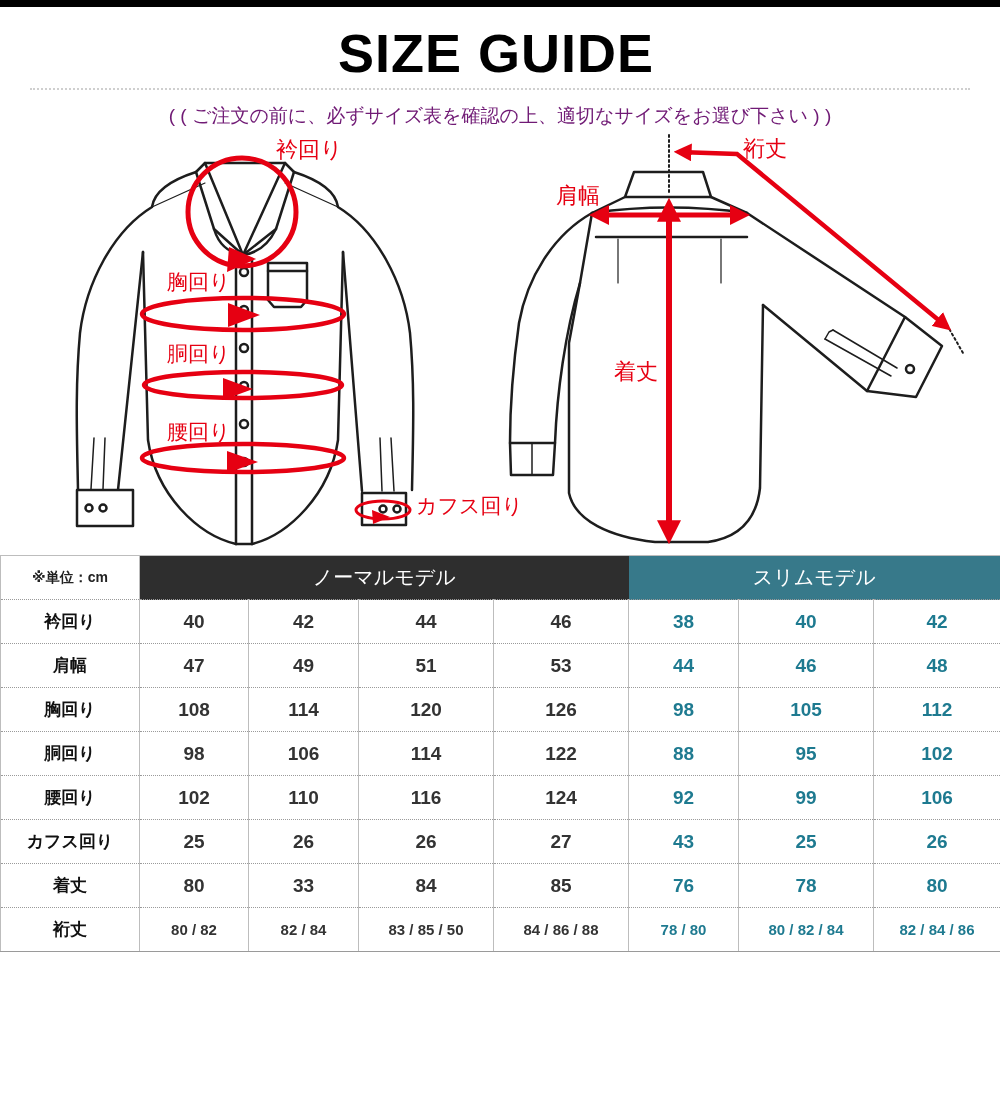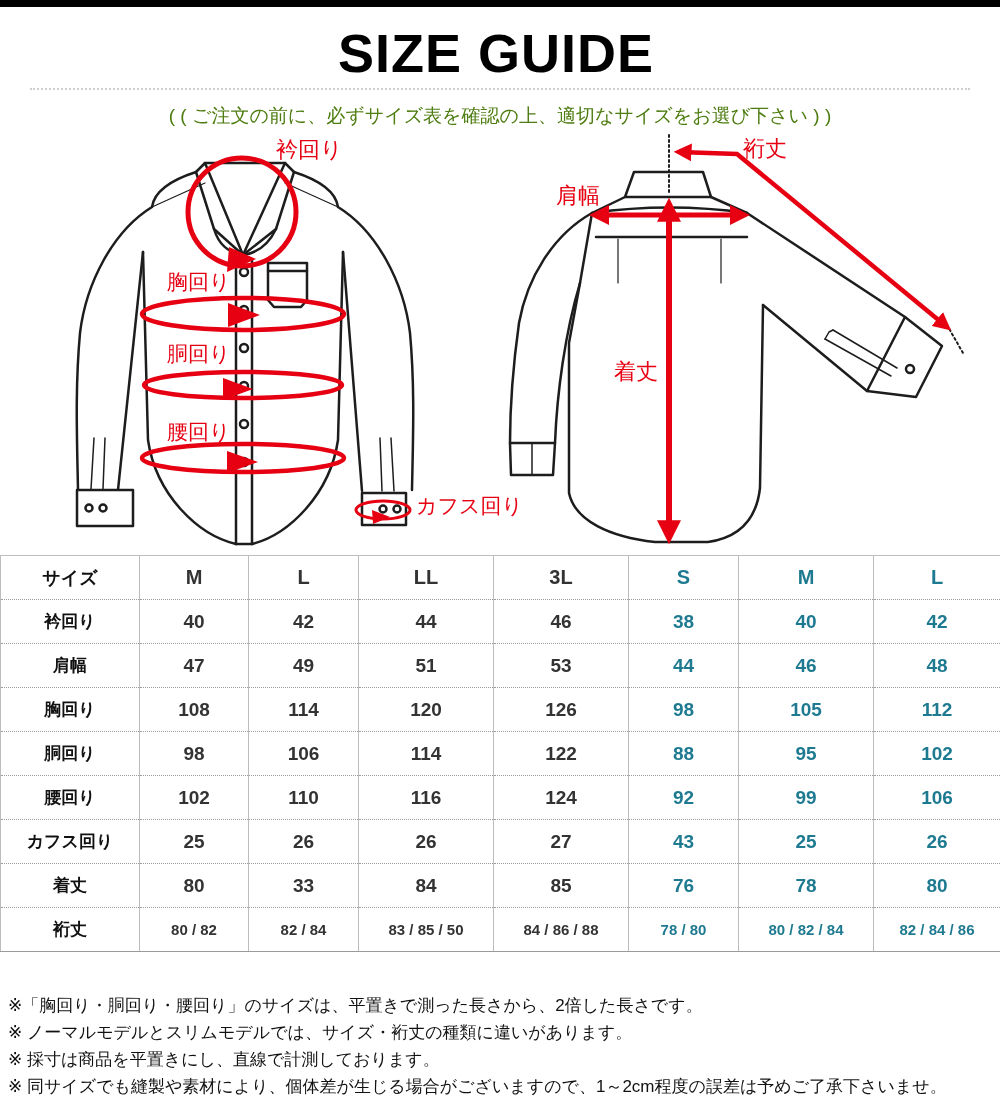--- a/index.html
+++ b/index.html
@@ -2,21 +2,21 @@
 <html><head>
 <meta charset="utf-8">
 <style>
   html,body{margin:0;padding:0;background:#fff;}
   body{font-family:"Liberation Sans","DejaVu Sans",sans-serif;}
   .wrap{position:relative;width:1000px;height:1100px;background:#fff;overflow:hidden;}
   .topbar{position:absolute;top:0;left:0;width:1000px;height:7px;background:#000;}
   .title{position:absolute;top:22px;left:0;width:992px;text-align:center;
          font-size:54px;font-weight:800;letter-spacing:1px;color:#000;}
   .divider{position:absolute;top:88px;left:30px;width:940px;height:0;border-top:2px dotted #cfcfcf;}
-  .subtitle{position:absolute;top:103px;left:0;width:1000px;text-align:center;font-size:19px;color:#4d7c0f;}
+  .subtitle{position:absolute;top:103px;left:0;width:1000px;text-align:center;font-size:19px;color:#701a75;}
   .diag-svg{position:absolute;}
   .mlabel{position:absolute;color:#e60012;font-size:21px;line-height:24px;white-space:nowrap;}
   
   .sizetable{position:absolute;top:555px;left:0;width:1000px;border-collapse:collapse;table-layout:fixed;
              border-left:1px solid #bdbdbd;border-right:1px solid #bdbdbd;border-top:1px solid #bdbdbd;}
   .sizetable th,.sizetable td{text-align:center;vertical-align:middle;padding:0;height:43px;
              border-right:1px solid #bdbdbd;border-bottom:1px dotted #9a9a9a;}
   .sizetable tr:last-child td,.sizetable tr:last-child th{border-bottom:1px solid #9a9a9a;}
   .unitcell{background:#fff;font-size:14px;font-weight:bold;color:#222;}
   .hdark{background:#2e2e2e;color:#fff;font-size:20px;font-weight:400;border-right:none !important;}
@@ -160,29 +160,24 @@
       <col style="width:139px;">
         <col style="width:109px;">
         <col style="width:110px;">
         <col style="width:135px;">
       <col style="width:135px;">
         <col style="width:110px;">
         <col style="width:135px;">
         <col style="width:127px;">
     </colgroup>
     <tbody>
-    <tr>
-      <th class="rowlabel" style="font-size:18px;">サイズ</th>
-      <td class="sizecell-n">M</td>
-      <td class="sizecell-n">L</td>
-      <td class="sizecell-n">LL</td>
-      <td class="sizecell-n">3L</td>
-      <td class="sizecell-s">S</td>
-      <td class="sizecell-s">M</td>
-      <td class="sizecell-s">L</td>
+        <tr>
+      <th class="unitcell">※単位：cm</th>
+      <th class="hdark" colspan="4">ノーマルモデル</th>
+      <th class="hteal" colspan="3">スリムモデル</th>
     </tr>
     <tr>
       <th class="rowlabel">衿回り</th>
       <td class="vnorm">40</td>
       <td class="vnorm">42</td>
       <td class="vnorm">44</td>
       <td class="vnorm">46</td>
       <td class="vslim">38</td>
       <td class="vslim">40</td>
       <td class="vslim">42</td>
@@ -253,20 +248,14 @@
       <td class="vnorm vsmall">82 / 84</td>
       <td class="vnorm vsmall">83 / 85 / 50</td>
       <td class="vnorm vsmall">84 / 86 / 88</td>
       <td class="vslim vsmall">78 / 80</td>
       <td class="vslim vsmall">80 / 82 / 84</td>
       <td class="vslim vsmall">82 / 84 / 86</td>
     </tr>
   </tbody>
     </table>
 
-  <div class="notes">
-    <div>※「胸回り・胴回り・腰回り」のサイズは、平置きで測った長さから、2倍した長さです。</div>
-    <div>※ ノーマルモデルとスリムモデルでは、サイズ・裄丈の種類に違いがあります。</div>
-    <div>※ 採寸は商品を平置きにし、直線で計測しております。</div>
-    <div>※ 同サイズでも縫製や素材により、個体差が生じる場合がございますので、1～2cm程度の誤差は予めご了承下さいませ。</div>
-  </div>
 
 </div>
 
 </body></html>

